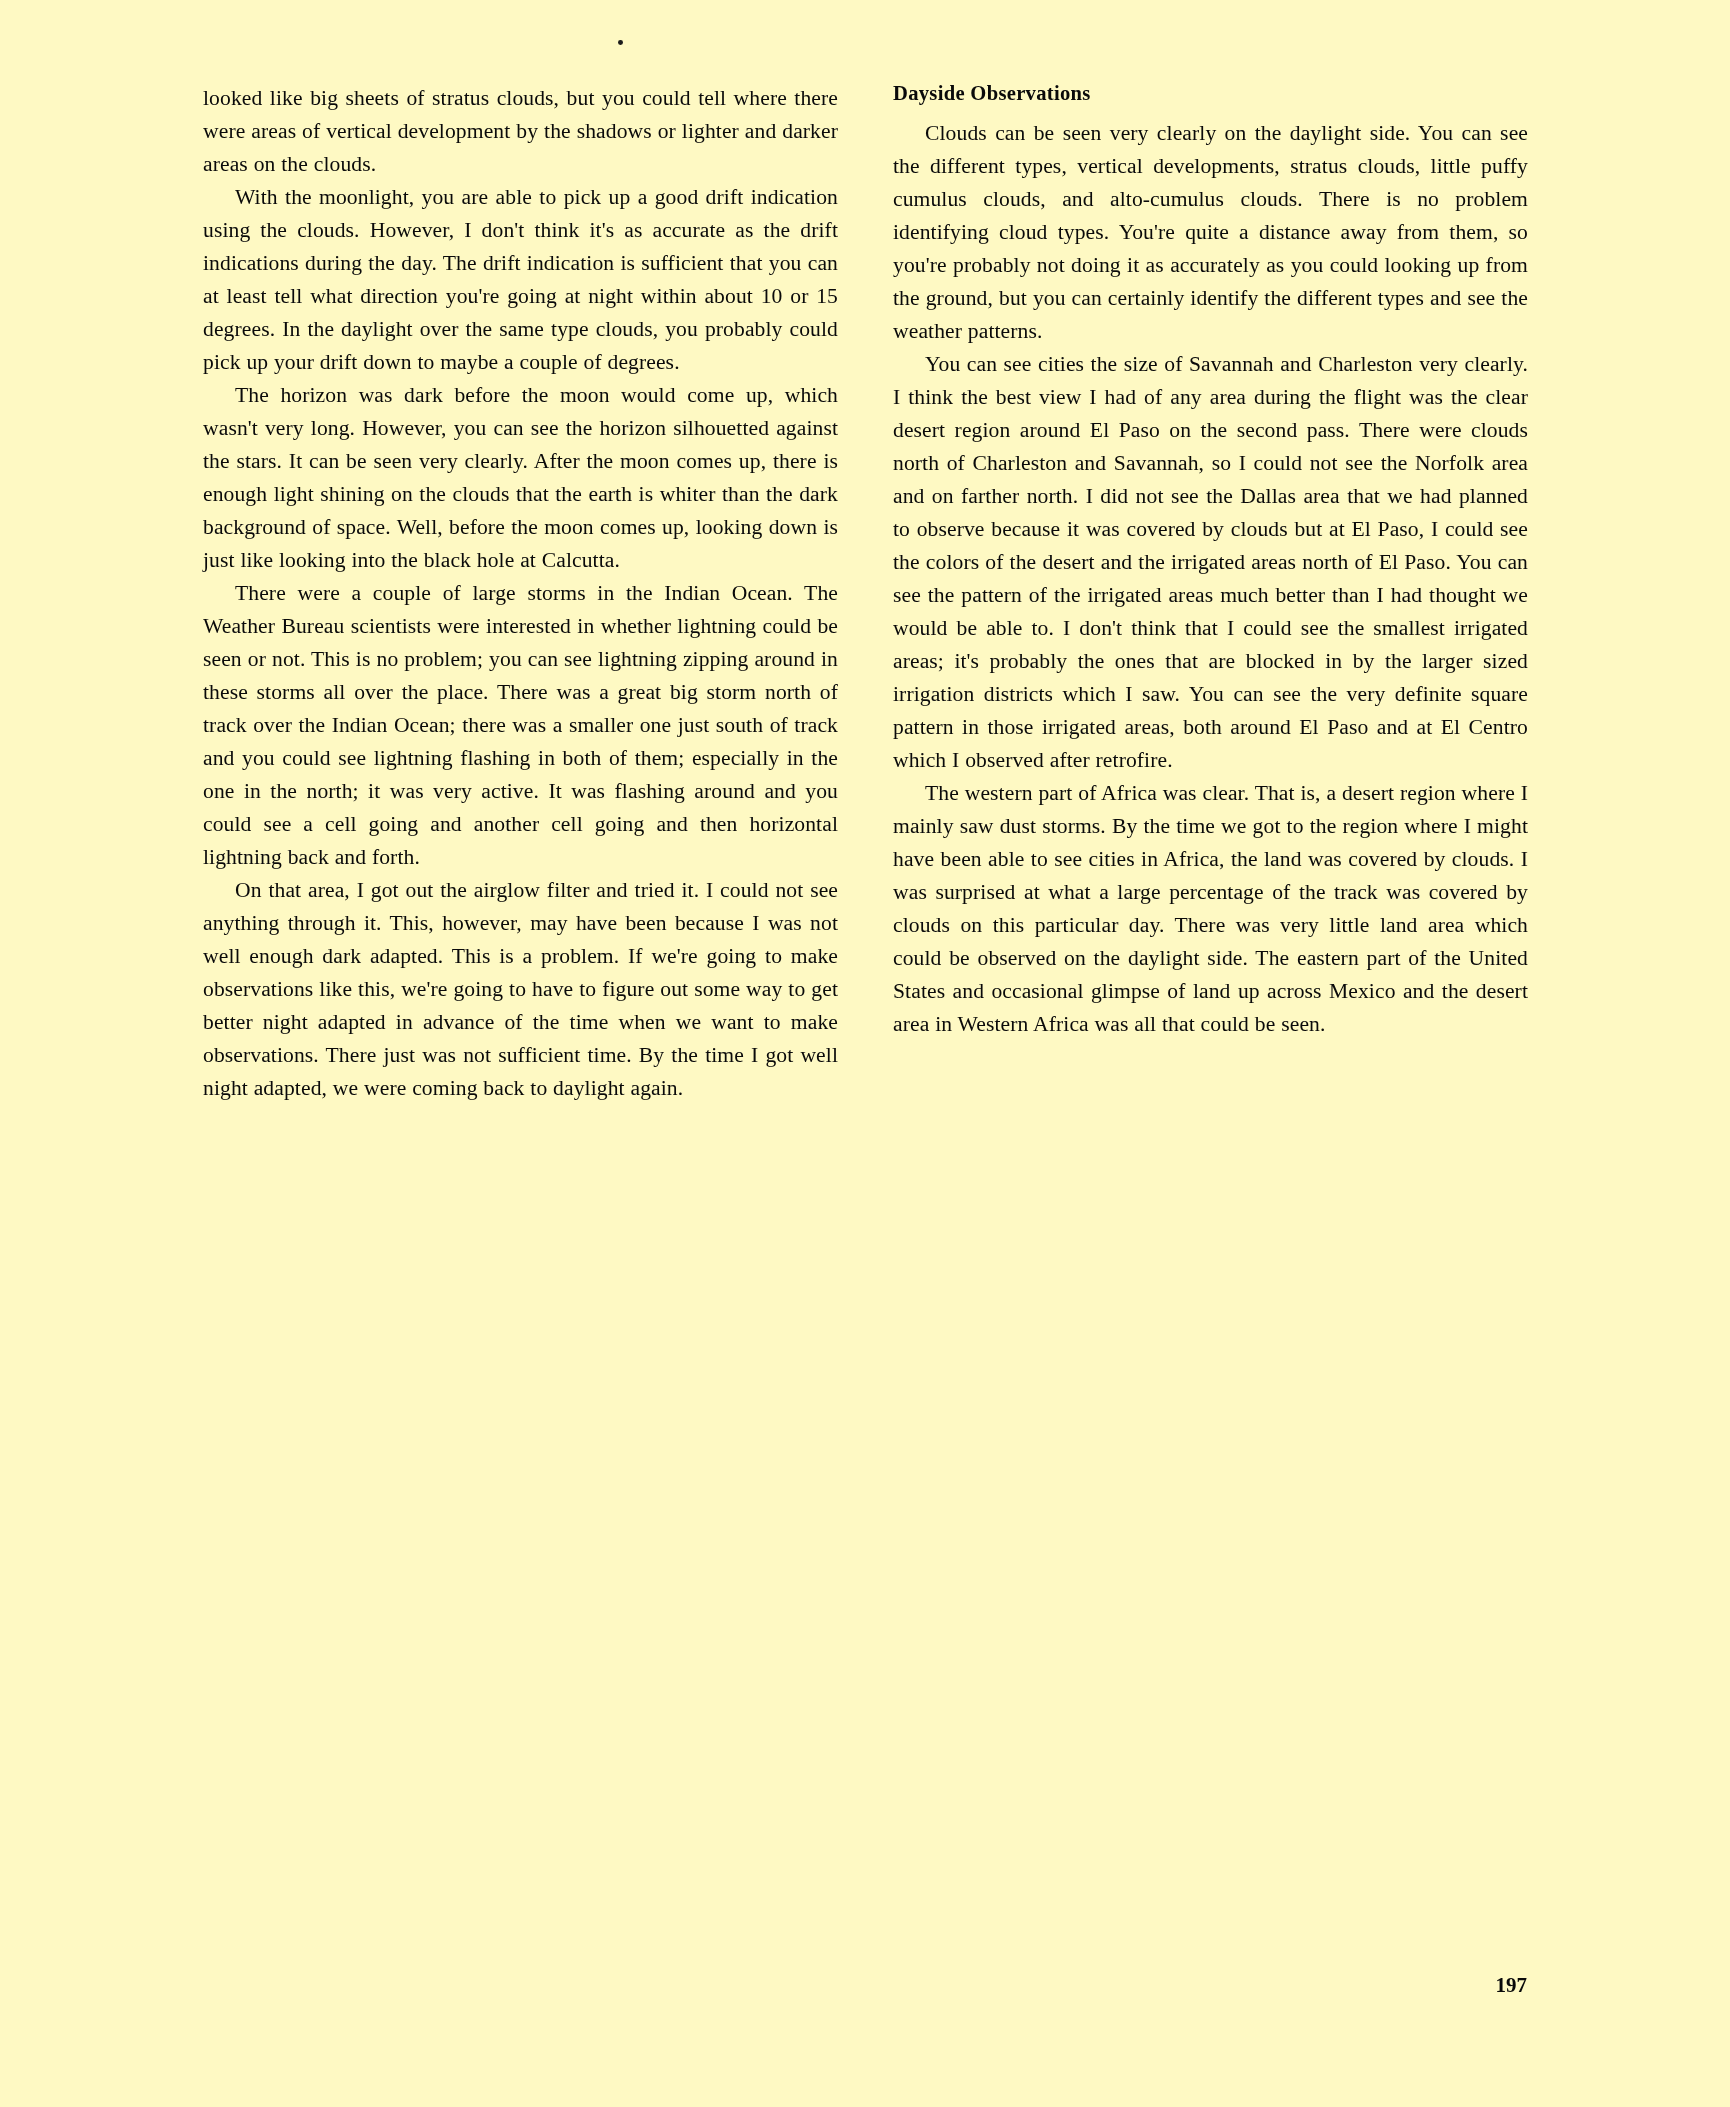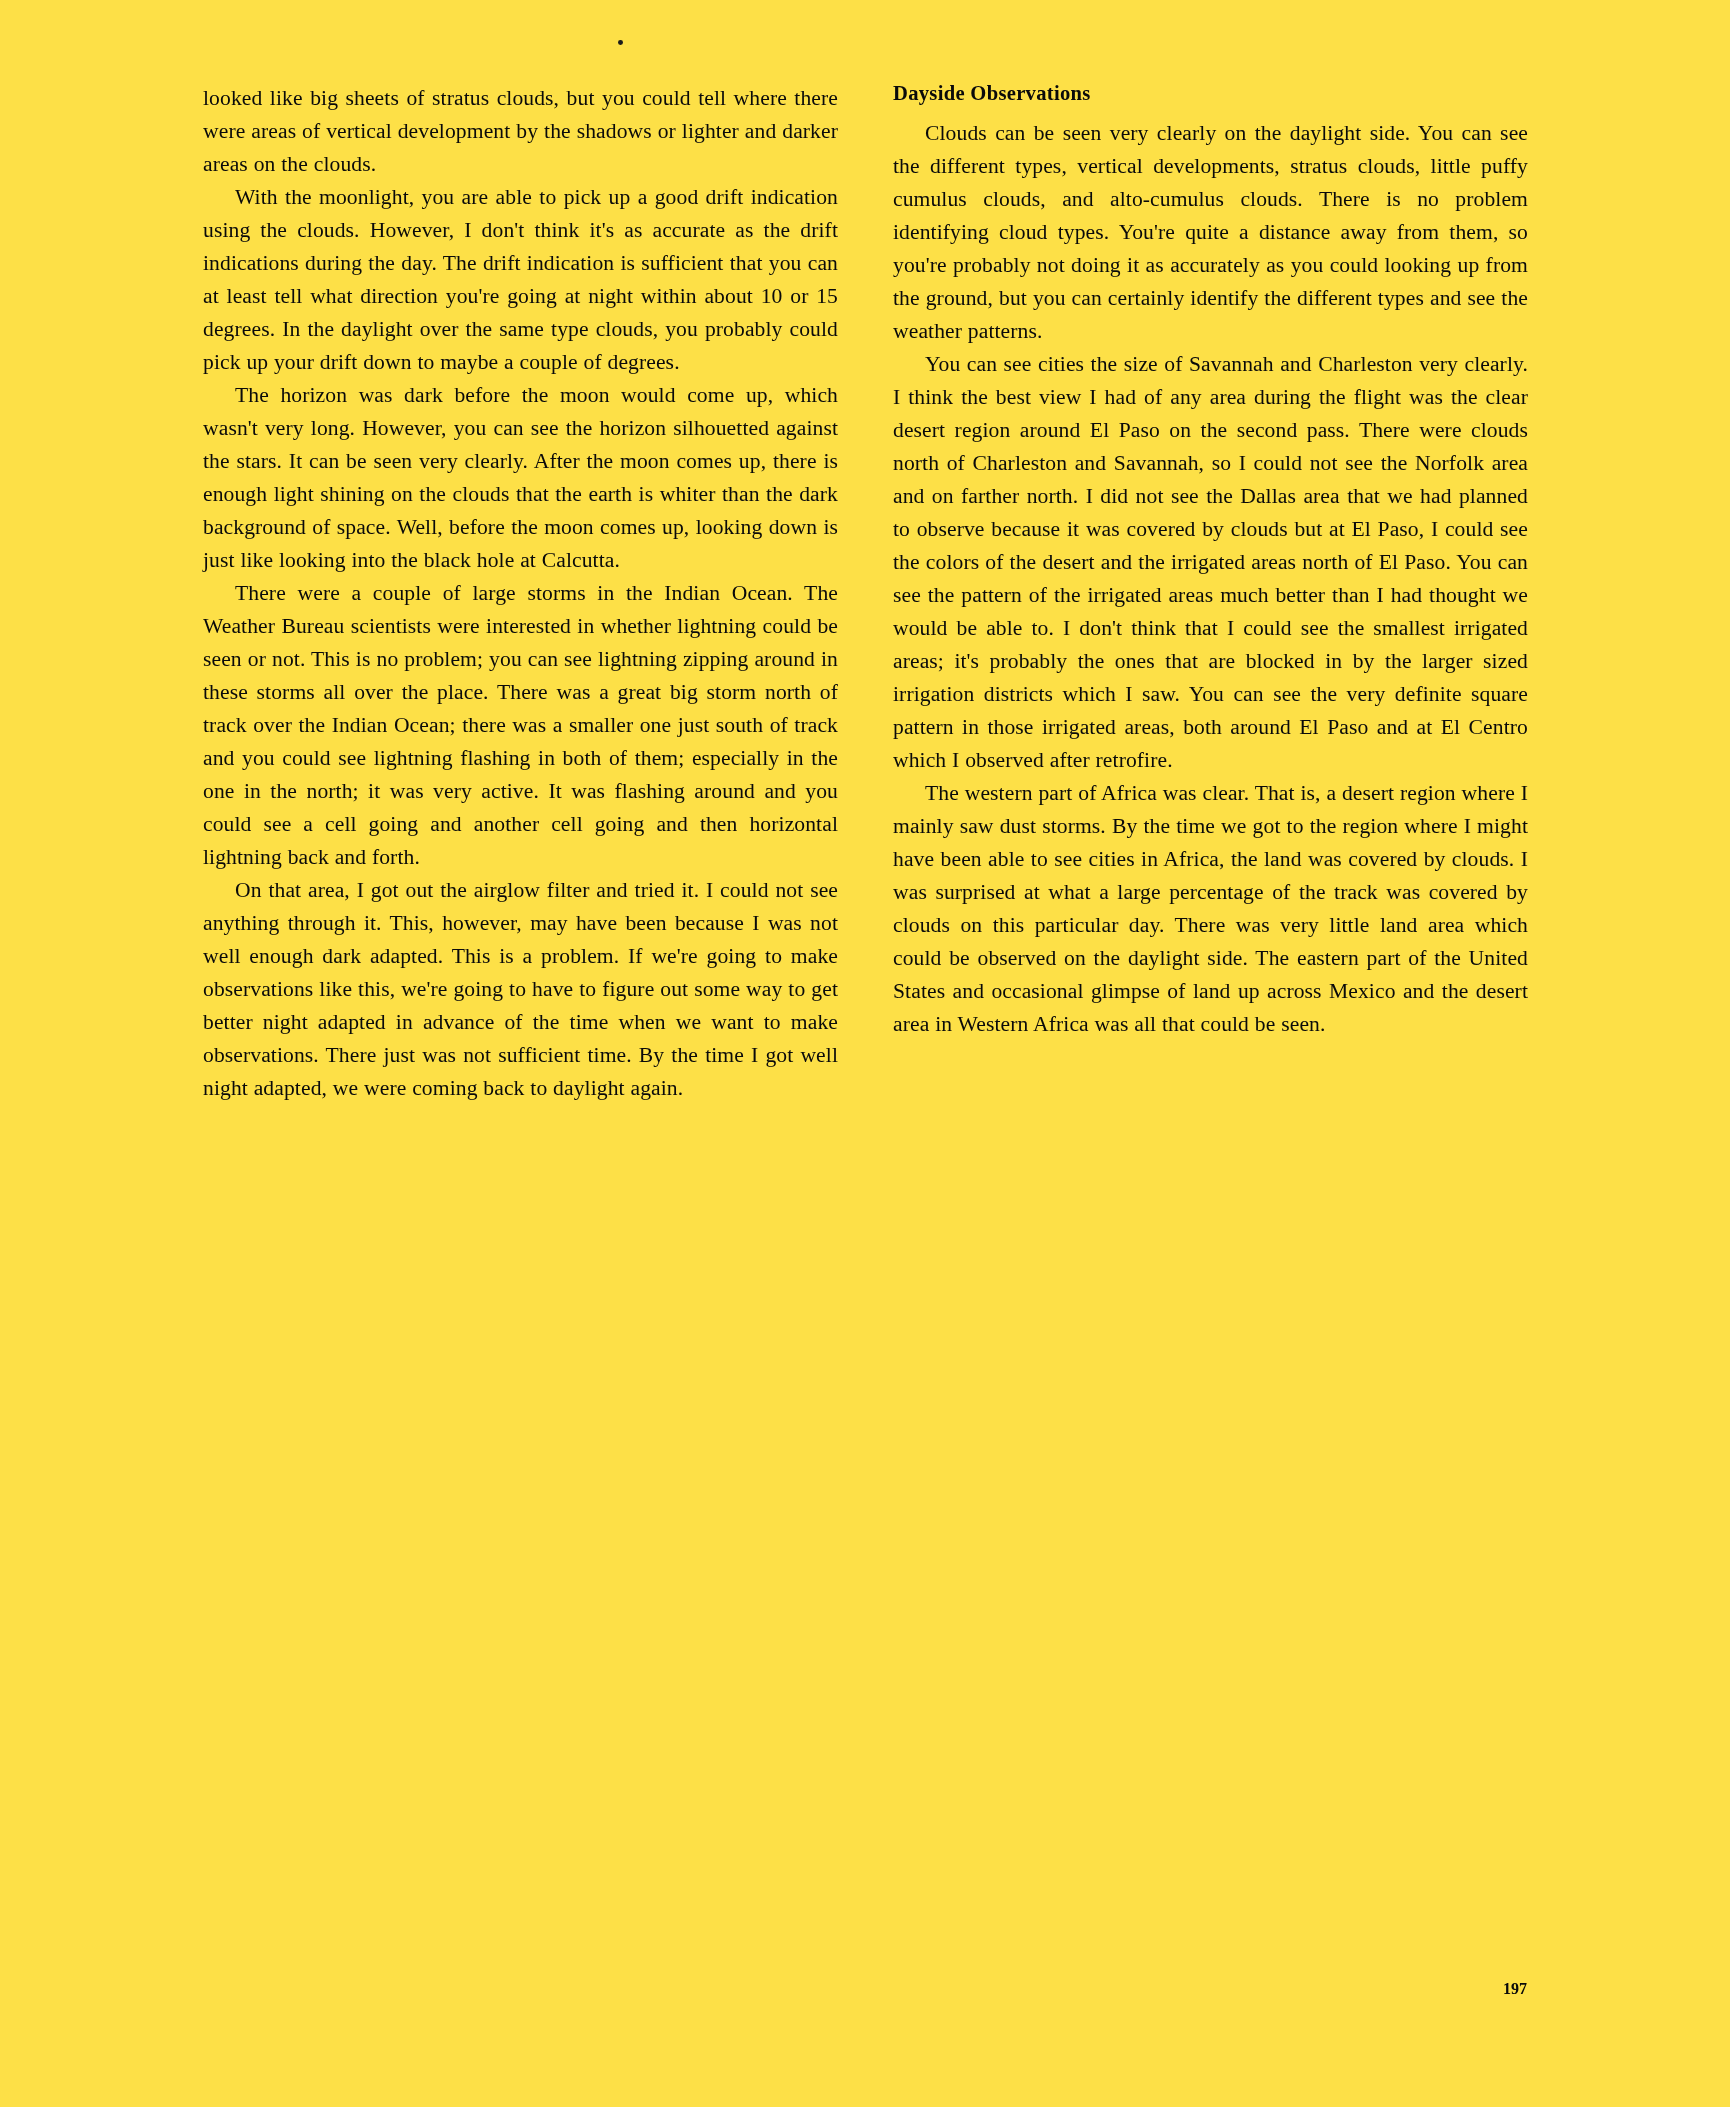--- a/index.html
+++ b/index.html
@@ -13,21 +13,21 @@
     font-family: "Liberation Serif", serif;
     color: #0a0a0a;
     position: relative;
     overflow: hidden;
   }
   .page {
     position: absolute;
     left: 0; top: 0;
     width: 1730px;
     height: 2108px;
-    background: #fde047;
+    background: #fef9c3;
   }
   .top-mark {
     position: absolute;
     left: 618px;
     top: 40px;
     width: 4.8px;
     height: 4.8px;
     background: #1b1b1b;
     border-radius: 50%;
   }
@@ -61,21 +61,21 @@
     letter-spacing: 0.1px;
     word-spacing: 0.3px;
   }
   p.para.noindent {
     text-indent: 0;
   }
   .page-number {
     position: absolute;
     right: 203px;
     bottom: 110px;
-    font-size: 16px;
+    font-size: 21px;
     font-weight: bold;
     font-family: "Liberation Serif", serif;
   }
 </style>
 </head>
 <body>
 
 <div class="page">
 
   <div class="top-mark"></div>

